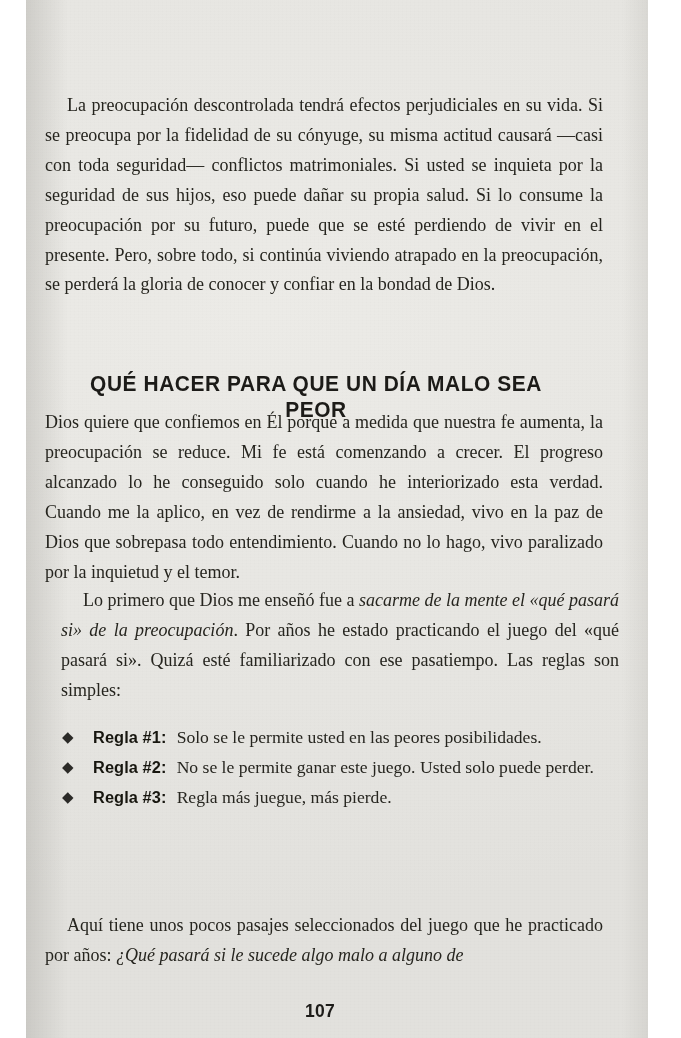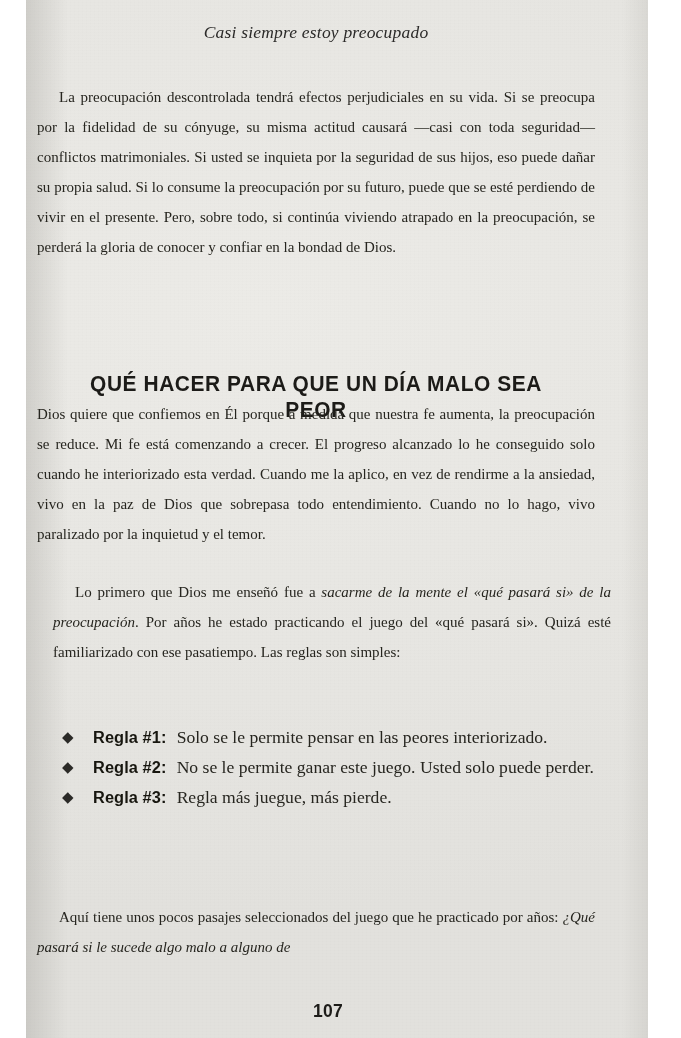--- a/index.html
+++ b/index.html
@@ -67,26 +67,26 @@
     left: 0;
     width: 100%;
     text-align: center;
     font-style: italic;
     font-size: 17.5px;
     letter-spacing: .2px;
     color: #2b2a29;
   }
 
   .body-text {
-    font-size: 15px;
+    font-size: 18px;
     line-height: 29.9px;
     color: #26251f;
     text-align: justify;
     text-justify: inter-word;
-    margin: 0;
+    margin: 8px;
     -webkit-font-smoothing: antialiased;
   }
   .indent { text-indent: 22px; }
   .noindent { text-indent: 0; }
 
   #para-1 { position: absolute; top: 83px; left: 0; width: 100%; }
 
   .section-heading {
     position: absolute;
     top: 352px;
@@ -140,21 +140,21 @@
     transform: scaleX(.94);
     transform-origin: left center;
     margin-right: 1px;
   }
 
   #para-4 { position: absolute; top: 903px; left: 0; width: 100%; }
 
   .page-number {
     position: absolute;
     top: 1001px;
-    left: 12px;
+    left: 4px;
     width: 100%;
     text-align: center;
     font-family: "Liberation Sans Narrow", "Liberation Sans", "DejaVu Sans", sans-serif;
     font-weight: bold;
     font-size: 17.5px;
     letter-spacing: .3px;
     color: #1d1c19;
   }
 
   em { font-style: italic; }
@@ -163,32 +163,31 @@
 <body>
 
 <div id="page-sheet">
   <div id="paper-grain"></div>
   <div id="gutter-shade"></div>
   <div id="edge-shade-right"></div>
 </div>
 
 <div id="content">
 
-  <div class="running-head">Casi siempre estoy preocupado</div>
 
   <p id="para-1" class="body-text indent">La preocupación descontrolada tendrá efectos perjudiciales en su vida. Si se preocupa por la fidelidad de su cónyuge, su misma actitud causará —casi con toda seguridad— conflictos matrimoniales. Si usted se inquieta por la seguridad de sus hijos, eso puede dañar su propia salud. Si lo consume la preocupación por su futuro, puede que se esté perdiendo de vivir en el presente. Pero, sobre todo, si continúa viviendo atrapado en la preocupación, se perderá la gloria de conocer y confiar en la bondad de Dios.</p>
 
   <h2 class="section-heading">QUÉ HACER PARA QUE UN DÍA MALO SEA PEOR</h2>
 
   <p id="para-2" class="body-text noindent">Dios quiere que confiemos en Él porque a medida que nuestra fe aumenta, la preocupación se reduce. Mi fe está comenzando a crecer. El progreso alcanzado lo he conseguido solo cuando he interiorizado esta verdad. Cuando me la aplico, en vez de rendirme a la ansiedad, vivo en la paz de Dios que sobrepasa todo entendimiento. Cuando no lo hago, vivo paralizado por la inquietud y el temor.</p>
 
   <p id="para-3" class="body-text indent"><span>Lo primero que Dios me enseñó fue a </span><em>sacarme de la mente el «qué pasará si» de la preocupación</em><span>. Por años he estado practicando el juego del «qué pasará si». Quizá esté familiarizado con ese pasatiempo. Las reglas son simples:</span></p>
 
   <ul id="rules-list">
-    <li><span class="bullet-mark">◆</span><span class="rule-label">Regla #1:</span><span> Solo se le permite pensar en las peores interiorizado.</span></li>
+    <li><span class="bullet-mark">◆</span><span class="rule-label">Regla #1:</span><span> Solo se le permite usted en las peores posibilidades.</span></li>
     <li><span class="bullet-mark">◆</span><span class="rule-label">Regla #2:</span><span> No se le permite ganar este juego. Usted solo puede perder.</span></li>
     <li><span class="bullet-mark">◆</span><span class="rule-label">Regla #3:</span><span> Regla más juegue, más pierde.</span></li>
   </ul>
 
   <p id="para-4" class="body-text indent"><span>Aquí tiene unos pocos pasajes seleccionados del juego que he practicado por años: </span><em>¿Qué pasará si le sucede algo malo a alguno de</em></p>
 
   <div class="page-number">107</div>
 
 </div>
 

